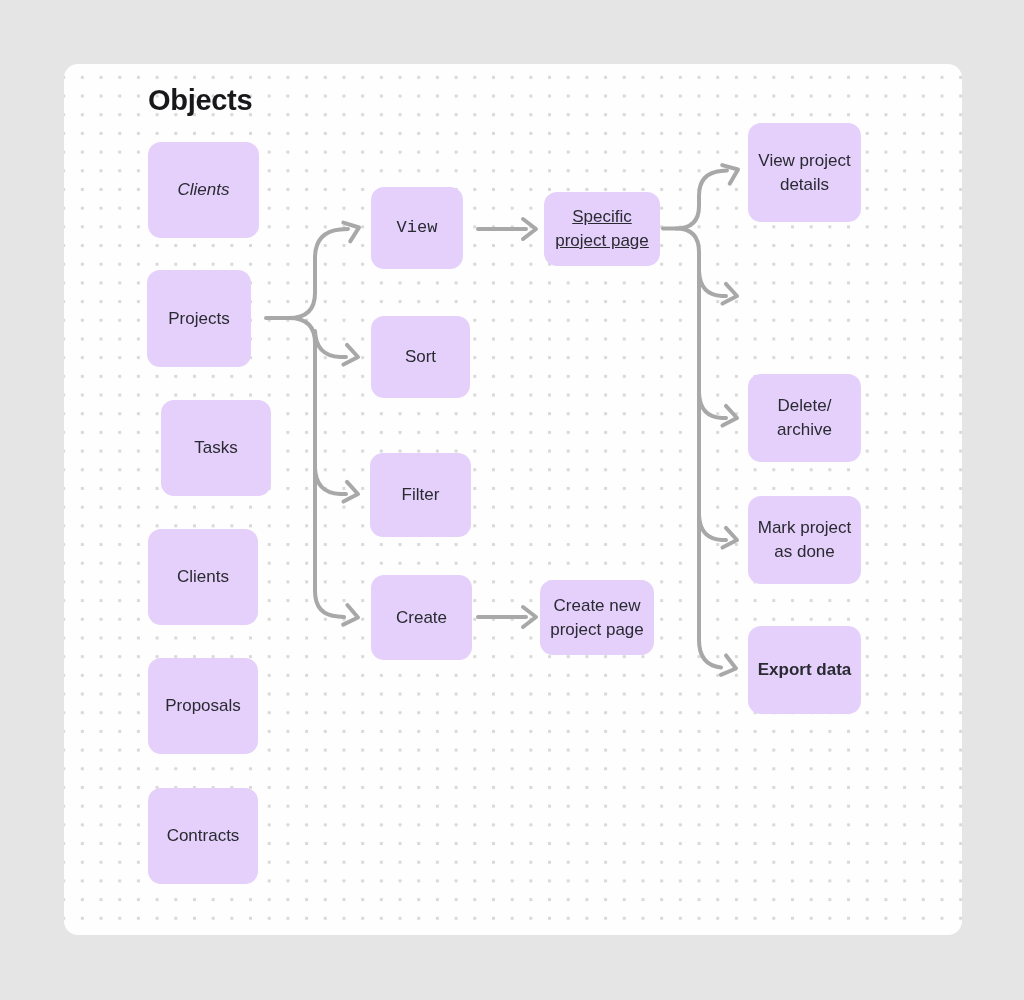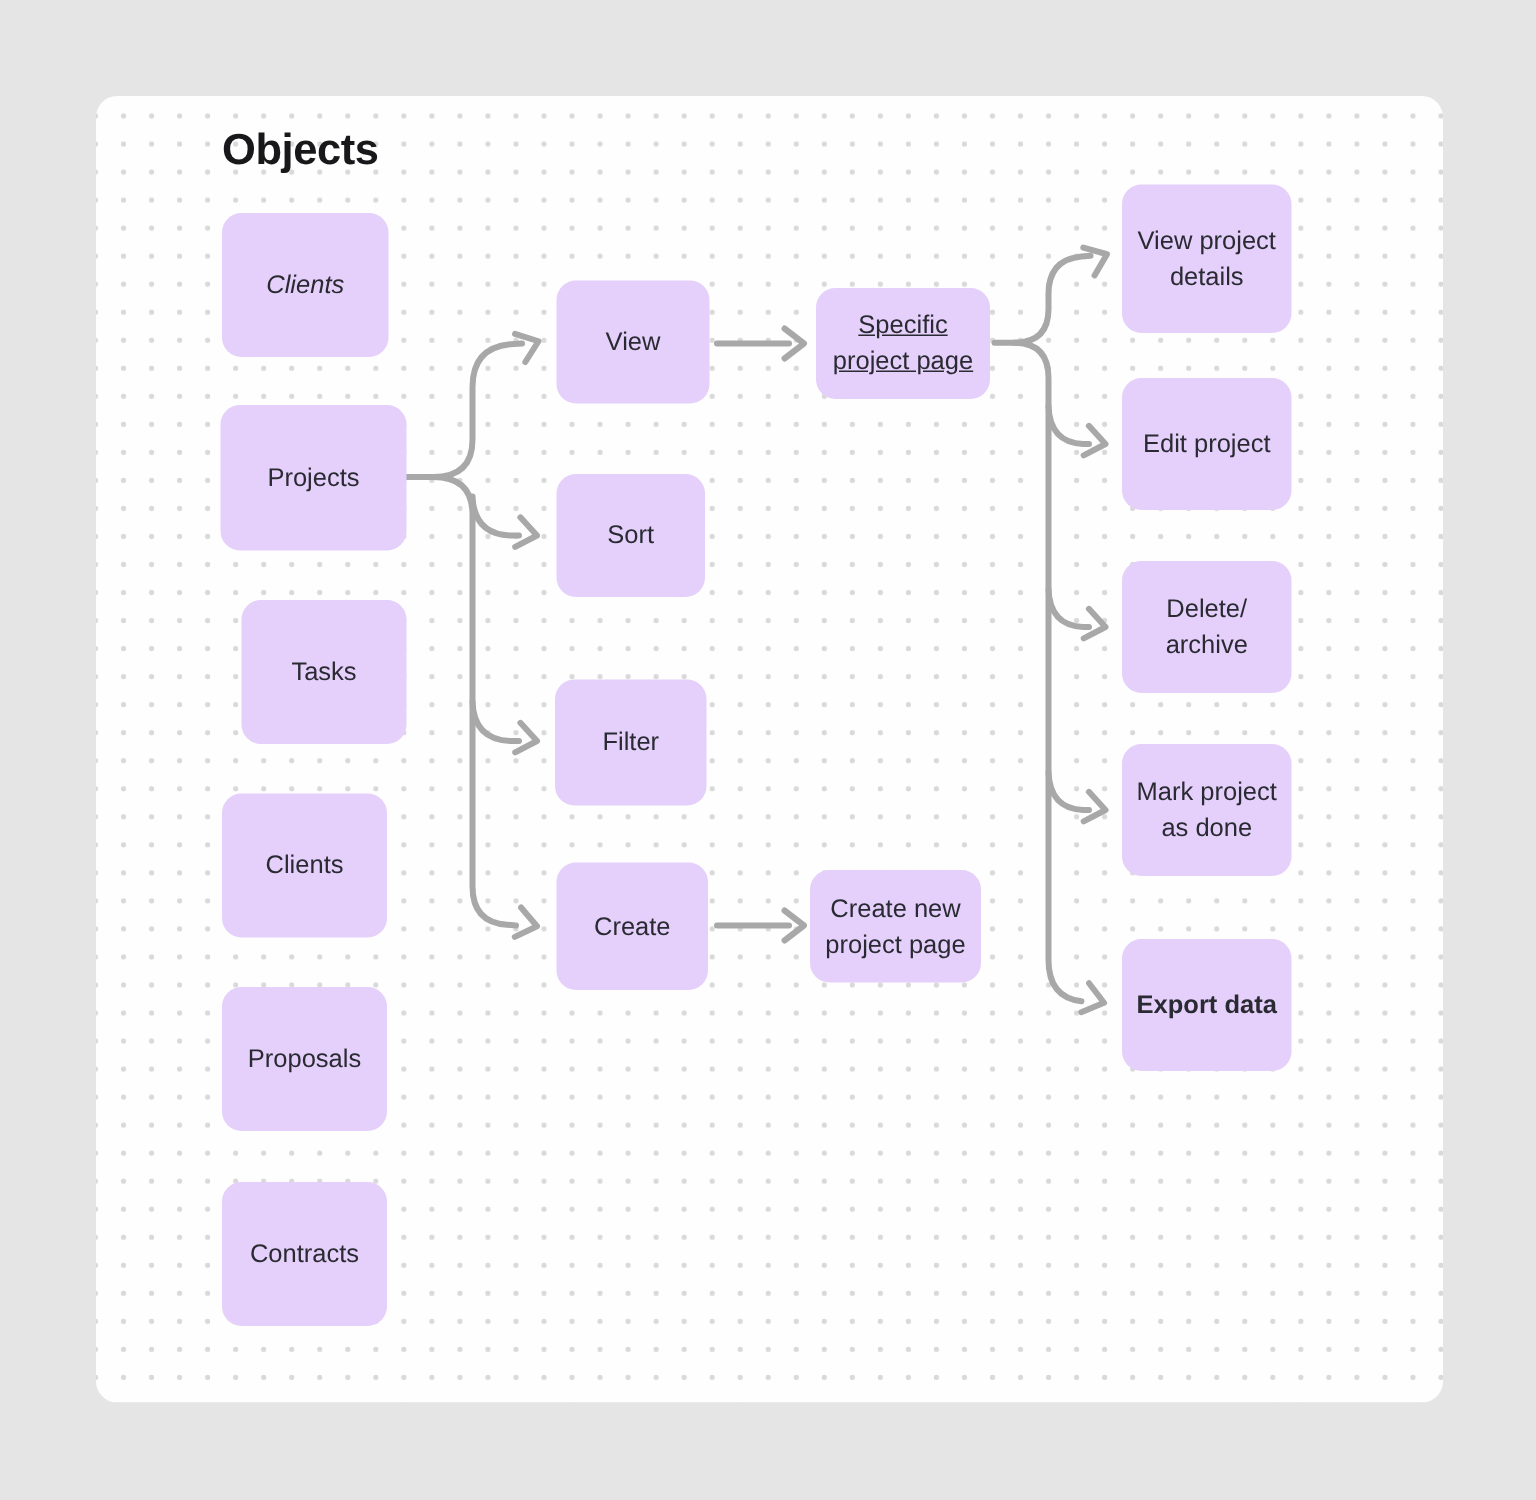--- a/index.html
+++ b/index.html
@@ -58,27 +58,27 @@
     font-size:17px;
     line-height:24px;
     display:flex;
     align-items:center;
     justify-content:center;
     text-align:center;
     padding:0 7px;
   }
   
   .n-clients   {left:148px;top:142px;width:111px;height:96px;font-style:italic;}
-  .n-projects  {left:147px;top:270px;width:124px;height:97px;}
+  .n-projects  {left:147px;top:270px;width:104px;height:97px;}
   .n-tasks     {left:148px;top:400px;width:110px;height:96px;margin-left:13px;}
   .n-invoices  {left:148px;top:529px;width:110px;height:96px;}
   .n-proposals {left:148px;top:658px;width:110px;height:96px;}
   .n-contracts {left:148px;top:788px;width:110px;height:96px;}
   
-  .n-view   {left:371px;top:187px;width:102px;height:82px;}
+  .n-view   {left:371px;top:187px;width:92px;height:82px;font-family:Liberation Mono, monospace;}
   .n-sort   {left:371px;top:316px;width:99px;height:82px;}
   .n-filter {left:370px;top:453px;width:101px;height:84px;}
   .n-create {left:371px;top:575px;width:101px;height:85px;}
   
   .n-specific  {left:544px;top:192px;width:116px;height:74px;text-decoration:underline;}
   .n-createnew {left:540px;top:580px;width:114px;height:75px;}
   
   .n-viewdetails {left:748px;top:123px;width:113px;height:99px;}
   .n-edit        {left:748px;top:252px;width:113px;height:88px;}
   .n-delete      {left:748px;top:374px;width:113px;height:88px;}
@@ -160,17 +160,16 @@
 
   <div class="node n-view">View</div>
   <div class="node n-filter">Filter</div>
   <div class="node n-sort">Sort</div>
   <div class="node n-create">Create</div>
 
   <div class="node n-specific">Specific project page</div>
   <div class="node n-createnew">Create new project page</div>
 
   <div class="node n-viewdetails">View project details</div>
-  <div class="node n-edit">Edit project</div>
   <div class="node n-delete">Delete/ archive</div>
   <div class="node n-mark">Mark project as done</div>
   <div class="node n-export">Export data</div>
 </div>
 
 </body></html>

